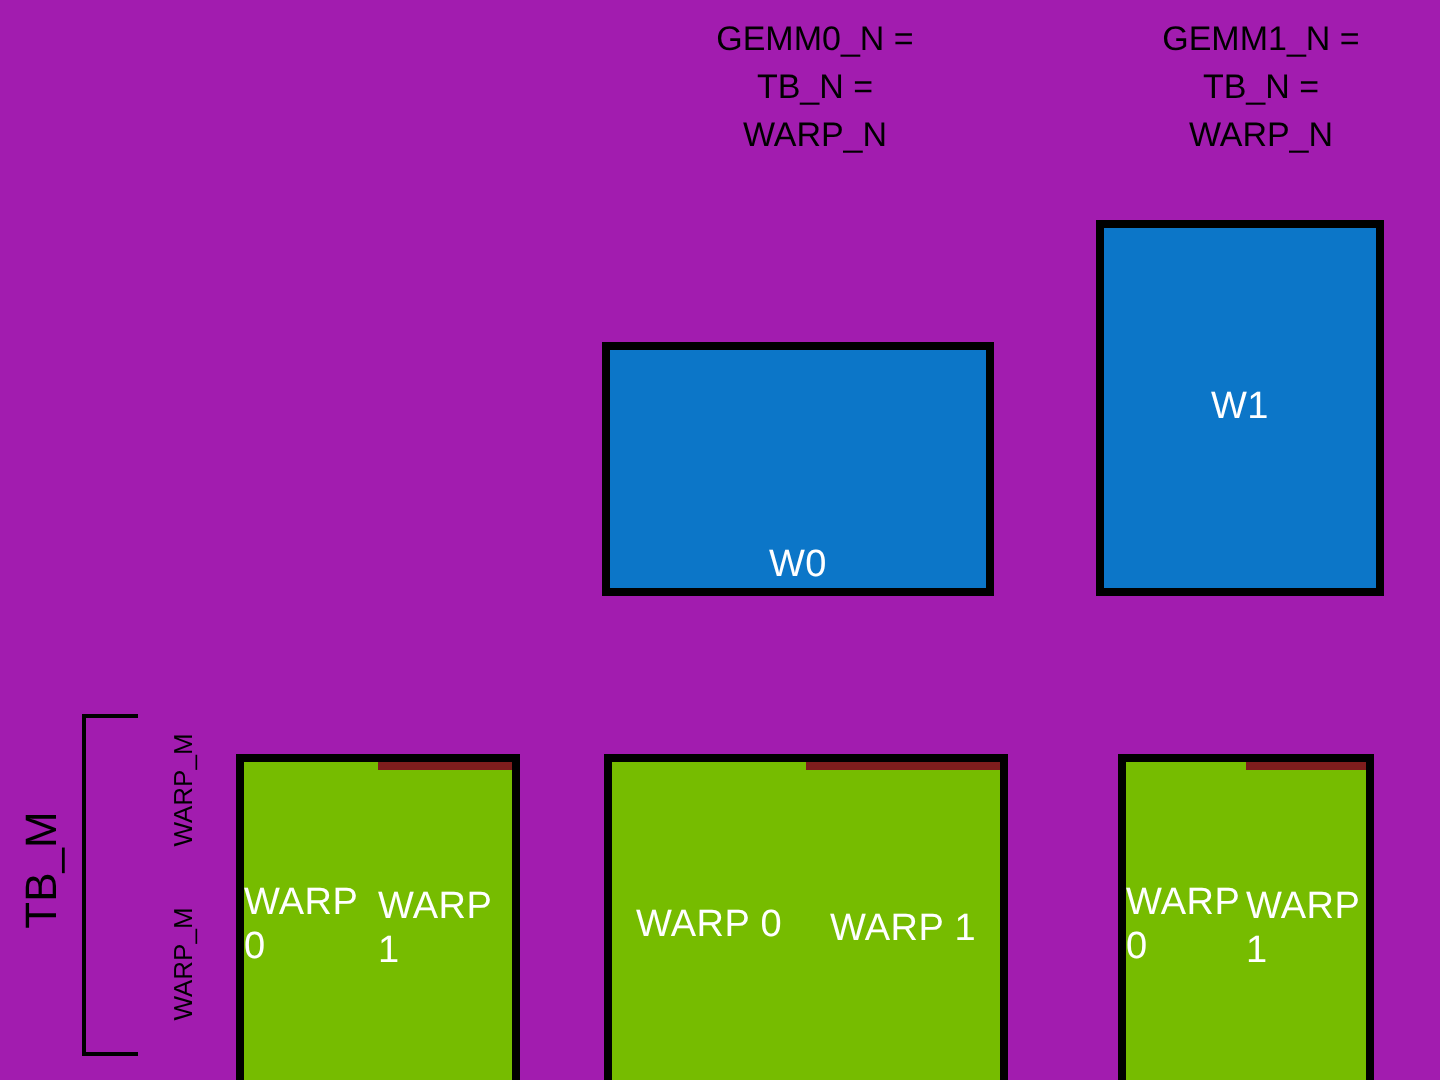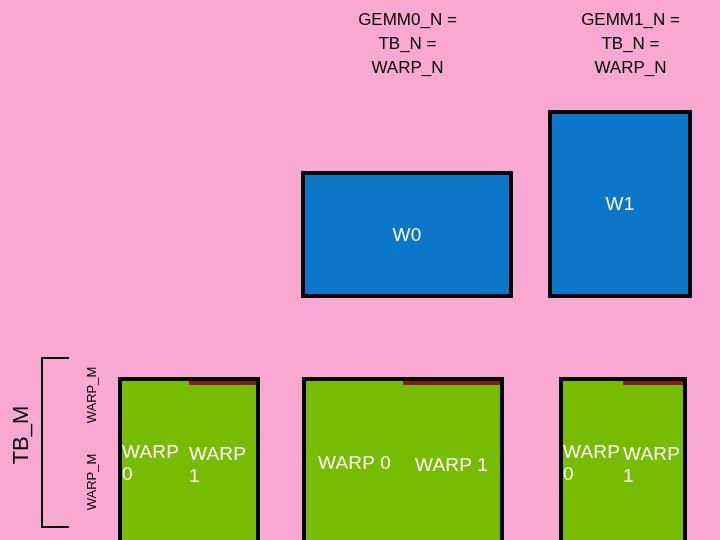--- a/index.html
+++ b/index.html
@@ -8,21 +8,21 @@
     padding: 0;
     background: #ffffff;
   }
   body {
     font-family: "Liberation Sans", sans-serif;
   }
   #canvas {
     position: relative;
     width: 720px;
     height: 540px;
-    background: #f9a8d4;
+    background: #a21caf;
     overflow: hidden;
   }
 
   
   .col-caption {
     position: absolute;
     text-align: center;
     font-size: 17px;
     line-height: 24px;
     color: #000000;
@@ -111,21 +111,21 @@
 <div id="canvas">
 
   <div class="col-caption" style="left:300px; top:8px; width:215px;">GEMM0_N =
 TB_N =
 WARP_N</div>
 
   <div class="col-caption" style="left:523px; top:8px; width:215px;">GEMM1_N =
 TB_N =
 WARP_N</div>
 
-  <div class="blue-box" style="left:301px; top:171px; width:212px; height:127px;">
+  <div class="blue-box" style="left:301px; top:171px; width:196px; height:127px;align-items:flex-end;">
     <span class="box-label">W0</span>
   </div>
 
   <div class="blue-box" style="left:548px; top:110px; width:144px; height:188px;">
     <span class="box-label">W1</span>
   </div>
 
   <div class="bracket" style="left:41px; top:357px; width:28px; height:171px;"></div>
 
   <div class="vlabel tb" style="left:-22px; top:422px; width:86px; height:26px;">TB_M</div>

